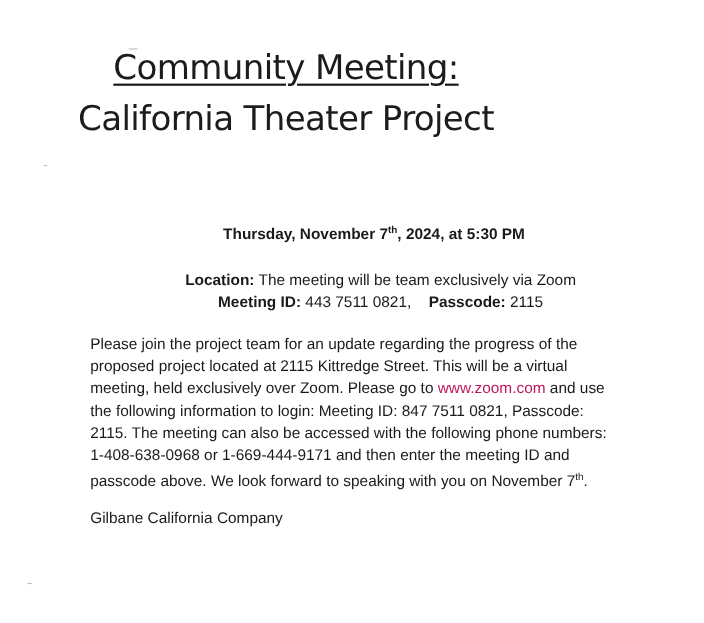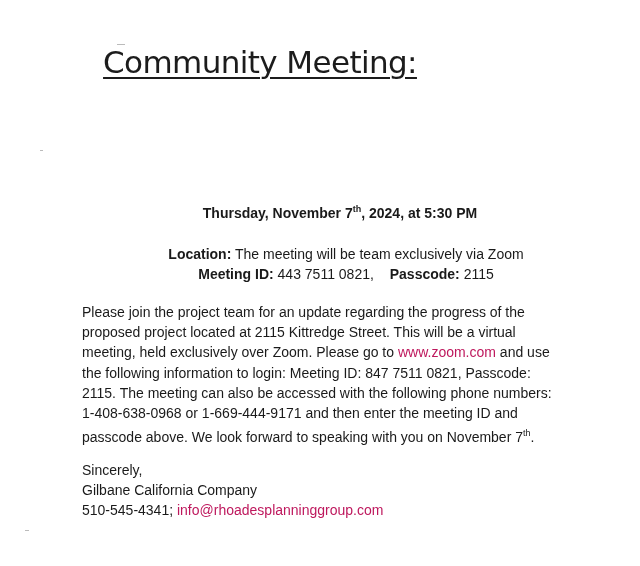--- a/index.html
+++ b/index.html
@@ -39,34 +39,33 @@
       font-size: 14px; line-height: 20px;
     }
     .sign div { white-space: nowrap; }
     .speck { position: absolute; background: #bbb; height: 1px; }
   </style>
 </head>
 <body>
 
 <div class="page">
   <div class="title t1"><span>Community Meeting:</span></div>
+  <div class="title t2">California Theater Project</div>
 
   <div class="date"><span>Thursday, November 7</span><sup>th</sup><span>, 2024, at 5:30 PM</span></div>
 
   <div class="loc">
     <div><b>Location:</b><span> The meeting will be team exclusively via Zoom</span></div>
     <div><b>Meeting ID:</b><span> 443 7511 0821, </span><b>Passcode:</b><span> 2115</span></div>
   </div>
 
   <div class="body">
     <p><span>Please join the project team for an update regarding the progress of the proposed project located at 2115 Kittredge Street. This will be a virtual meeting, held exclusively over Zoom. Please go to </span><span class="link">www.zoom.com</span><span> and use the following information to login: Meeting ID: 847 7511 0821, Passcode: 2115. The meeting can also be accessed with the following phone numbers: 1-408-638-0968 or 1-669-444-9171 and then enter the meeting ID and passcode above. We look forward to speaking with you on November 7</span><sup>th</sup><span>.</span></p>
   </div>
 
   <div class="sign">
-    <div>Sincerely,</div>
     <div>Gilbane California Company</div>
-    <div><span>510-545-4341; </span><span class="link">info@rhoadesplanninggroup.com</span></div>
   </div>
 
   <div class="speck" style="left:117px;top:44px;width:8px;"></div>
   <div class="speck" style="left:40px;top:150px;width:3px;"></div>
   <div class="speck" style="left:25px;top:530px;width:4px;"></div>
 </div>
 
 </body></html>

